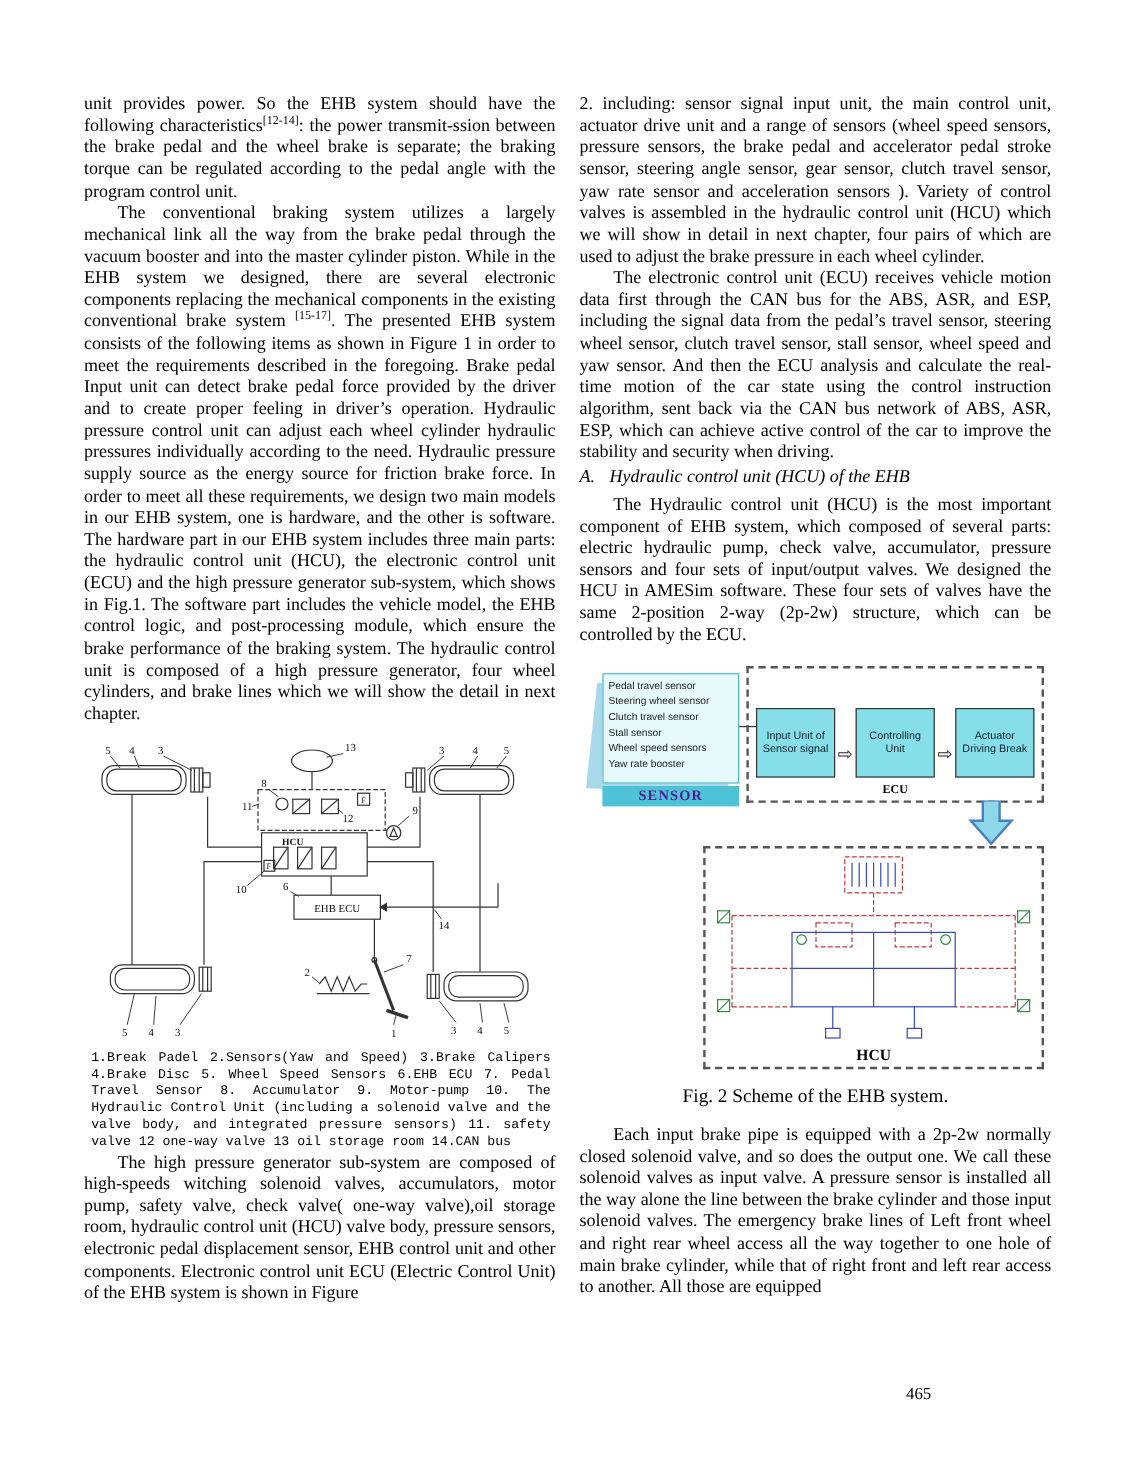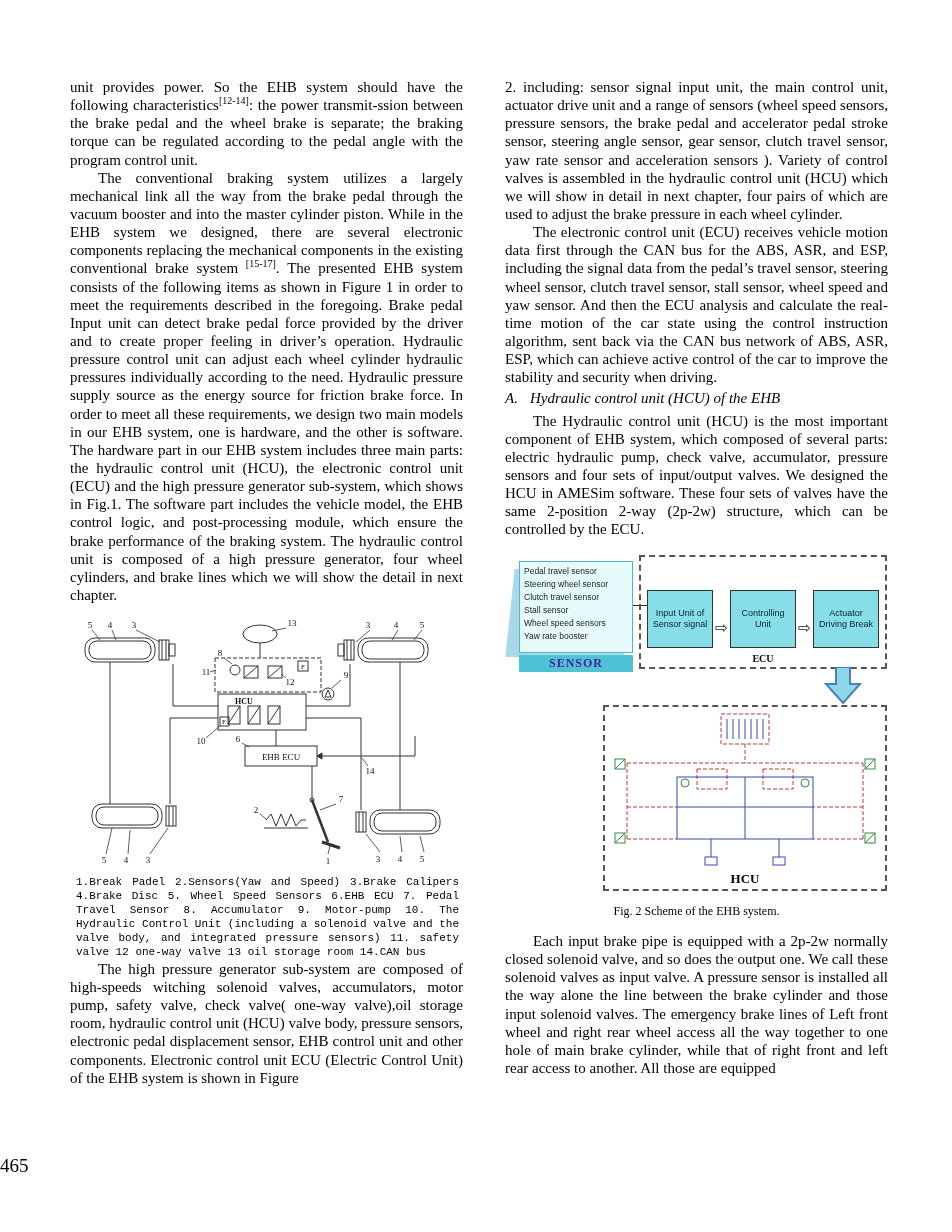--- a/index.html
+++ b/index.html
@@ -3,21 +3,21 @@
 <meta charset="utf-8">
 <style>
   * { margin:0; padding:0; box-sizing:border-box; }
   html,body { background:#ffffff; }
   body {
     width:952px; height:1232px; position:relative;
     font-family:"Liberation Serif", serif; color:#000;
     overflow:hidden;
   }
   .page { position:absolute; inset:0; }
-  .columns { position:absolute; left:70px; top:78px; width:812px; display:flex; gap:42px; }
+  .columns { position:absolute; left:70px; top:78px; width:812px; display:flex; gap:20px; }
   .col { width:393px; font-size:15px; line-height:1.21; text-align:justify; }
   p.para { text-indent:28px; margin:0; }
   p.noindent { text-indent:0; }
   sup.cite { font-size:10px; vertical-align:super; line-height:0; }
   .heading-a { font-style:italic; margin:3px 0 4px 0; display:flex; gap:12px; }
 
   
   figure.fig1 { margin:10px 0 0 0; }
   .fig1-svg { display:block; width:393px; height:258px; }
   .fig-caption-list { font-size:11px; line-height:1.27; text-align:justify; margin:4px 4px 0 6px;font-family:Liberation Mono, monospace; }
@@ -32,23 +32,23 @@
   .sensor-label { position:absolute; left:14px; top:100px; width:114px; height:17px; background:#4ec3d6; color:#4c1d95; font-family:"Liberation Serif",serif; font-weight:bold; font-size:12px; text-align:center; line-height:17px; letter-spacing:1px; }
   .conn-line { position:absolute; left:128px; top:50px; width:16px; border-top:1.5px solid #333; }
   .ecu-box { position:absolute; left:134px; top:0; width:248px; height:114px; border:2px dashed #555; padding:14px 6px 0 6px; display:flex; justify-content:space-between; align-items:center; }
   .ecu-unit { width:66px; height:58px; background:#86dfe8; border:1px solid #333; display:flex; align-items:center; justify-content:center; text-align:center; font-size:9px; line-height:1.15; padding:2px; color:#09232e; }
   .arrow-right { margin-top:20px; font-size:15px; color:#222; font-family:"DejaVu Sans",sans-serif; }
   .ecu-label { position:absolute; bottom:1px; left:0; right:0; text-align:center; font-family:"Liberation Serif",serif; font-weight:bold; font-size:10px; }
   .down-arrow { position:absolute; left:318px; top:112px; }
   .hcu-box { position:absolute; left:98px; top:150px; width:284px; height:186px; border:2px dashed #555; }
   .hcu-box svg { position:absolute; left:2px; top:4px; }
   .hcu-label { position:absolute; bottom:2px; left:0; right:0; text-align:center; font-family:"Liberation Serif",serif; font-weight:bold; font-size:13px; }
-  .fig2-caption { font-size:12px; text-align:center; margin:10px 0 14px 0; }
-
-  .pagenum { position:absolute; top:1155px; left:0; width:776px; text-align:left; font-size:19px; }
+  .fig2-caption { font-size:16px; text-align:center; margin:10px 0 14px 0; }
+
+  .pagenum { position:absolute; top:1155px; left:0; width:776px; text-align:right; font-size:14px; }
 </style>
 </head>
 <body>
 
 <div class="page">
   <div class="columns">
 
     <div class="col">
       <p class="para noindent"><span>unit provides power. So the EHB system should have the following characteristics</span><sup class="cite">[12-14]</sup><span>: the power transmit-ssion between the brake pedal and the wheel brake is separate; the braking torque can be regulated according to the pedal angle with the program control unit.</span></p>
 

